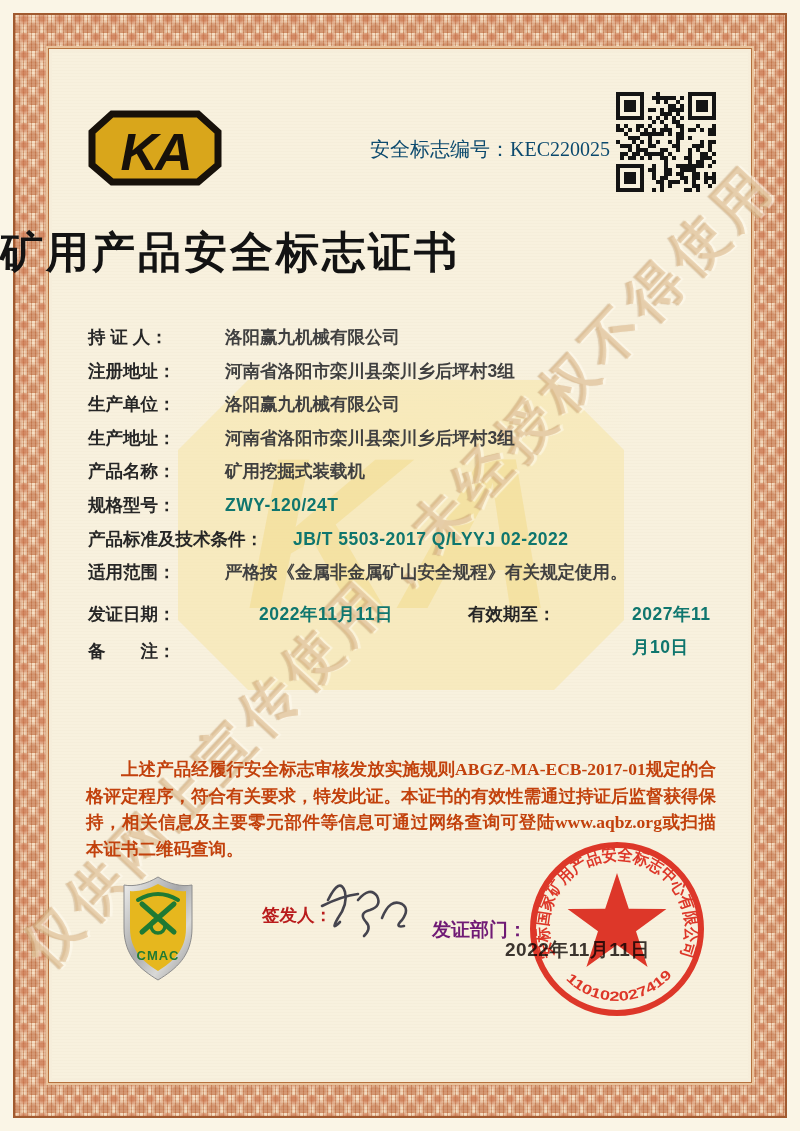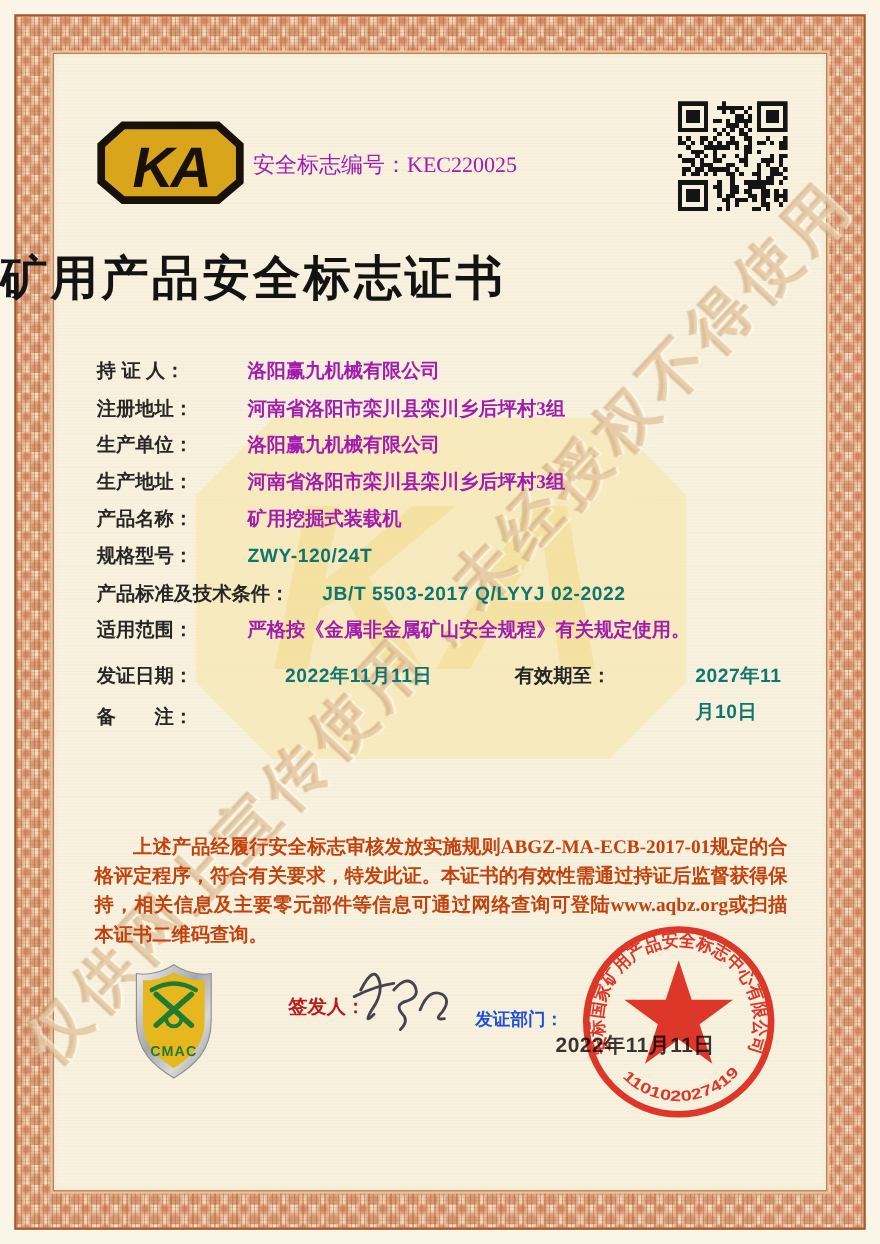--- a/index.html
+++ b/index.html
@@ -21,45 +21,45 @@
       radial-gradient(ellipse 340px 90px at 50% 36%, rgba(250,240,205,.55), rgba(250,240,205,0) 70%),
       repeating-linear-gradient(0deg, rgba(120,90,40,.02) 0 1px, transparent 1px 3px);}
   
   .wm-center{position:absolute;left:168px;top:370px;width:466px;height:330px;z-index:2;}
   .wm-diagonal{position:absolute;left:50%;top:50%;transform:translate(-50%,-50%) rotate(-47deg);
     z-index:3;white-space:nowrap;font-size:56px;font-weight:700;letter-spacing:7px;
     font-family:"Liberation Serif",serif;color:rgba(220,184,136,.52);
     text-shadow:2px 2px 1px rgba(255,252,240,.55), -1px -1px 1px rgba(178,138,92,.35);}
   
   .ka-logo{position:absolute;left:88px;top:110px;width:134px;height:76px;z-index:4;}
-  .mark-line{position:absolute;left:230px;top:136px;width:380px;text-align:left;z-index:4;
-    font-family:"Liberation Serif",serif;font-size:20px;color:#a21caf;}
+  .mark-line{position:absolute;left:230px;top:136px;width:380px;text-align:right;z-index:4;
+    font-family:"Liberation Serif",serif;font-size:20px;color:#0c4a6e;}
   .qr{position:absolute;left:616px;top:92px;width:100px;height:100px;z-index:4;}
   .cert-title{position:absolute;left:0;right:0;top:224px;margin:0;text-align:left;z-index:4;
     font-family:"Liberation Serif",serif;font-weight:900;font-size:43px;letter-spacing:3px;color:#131313;}
   
   .fields{position:absolute;left:88px;right:78px;top:321px;z-index:4;}
   .row{display:flex;align-items:baseline;height:33.6px;line-height:33.6px;font-size:17.5px;font-weight:700;}
   .lbl{flex:none;width:137px;color:#262626;font-family:"Liberation Sans",sans-serif;}
   .lbl.w-auto{width:auto;padding-right:30px;}
-  .val-kai{color:#a21caf;font-family:Liberation Serif, serif;text-align:right;}
+  .val-kai{color:#404040;font-family:Liberation Sans, sans-serif;text-align:right;}
   .val-sans{color:#0f766e;font-family:"Liberation Sans",sans-serif;letter-spacing:.5px;}
   .row-dates{margin-top:8px;gap:34px;}
   .row-dates .dval{width:175px;flex:none;}
   .row-dates .lbl2{width:130px;flex:none;}
   .row-remark{margin-top:4px;}
   
   .statement{position:absolute;left:86px;right:84px;top:756px;z-index:4;margin:0;
     font-family:"Liberation Serif",serif;font-size:17.5px;font-weight:700;line-height:26.5px;
     color:#c2410c;text-align:justify;text-indent:2em;}
   
   .cmac{position:absolute;left:120px;top:874px;width:76px;height:110px;z-index:4;}
   .signer-label{position:absolute;left:262px;top:903px;z-index:4;font-size:17.5px;font-weight:700;color:#b91c1c;}
   .signature{position:absolute;left:314px;top:866px;width:100px;height:95px;z-index:4;}
-  .issuer-label{position:absolute;left:432px;top:917px;z-index:4;font-size:16px;font-weight:700;color:#1d4ed8;}
+  .issuer-label{position:absolute;left:432px;top:917px;z-index:4;font-size:19px;font-weight:700;color:#701a75;}
   .stamp{position:absolute;left:522px;top:834px;width:190px;height:190px;z-index:5;opacity:.93;}
   .stamp-date{position:absolute;left:505px;top:937px;z-index:6;font-size:19px;font-weight:700;
     color:#3c3734;mix-blend-mode:multiply;letter-spacing:.5px;}
 </style>
 </head>
 <body>
 
 <div class="page">
   <div class="frame-band"></div>
   <div class="frame-inner"></div>

